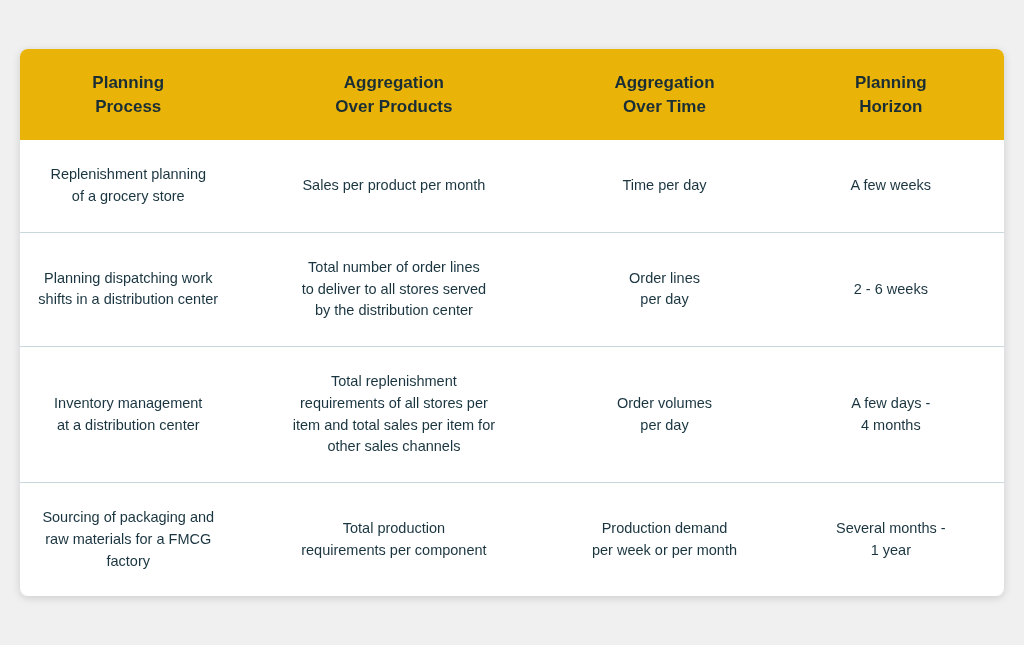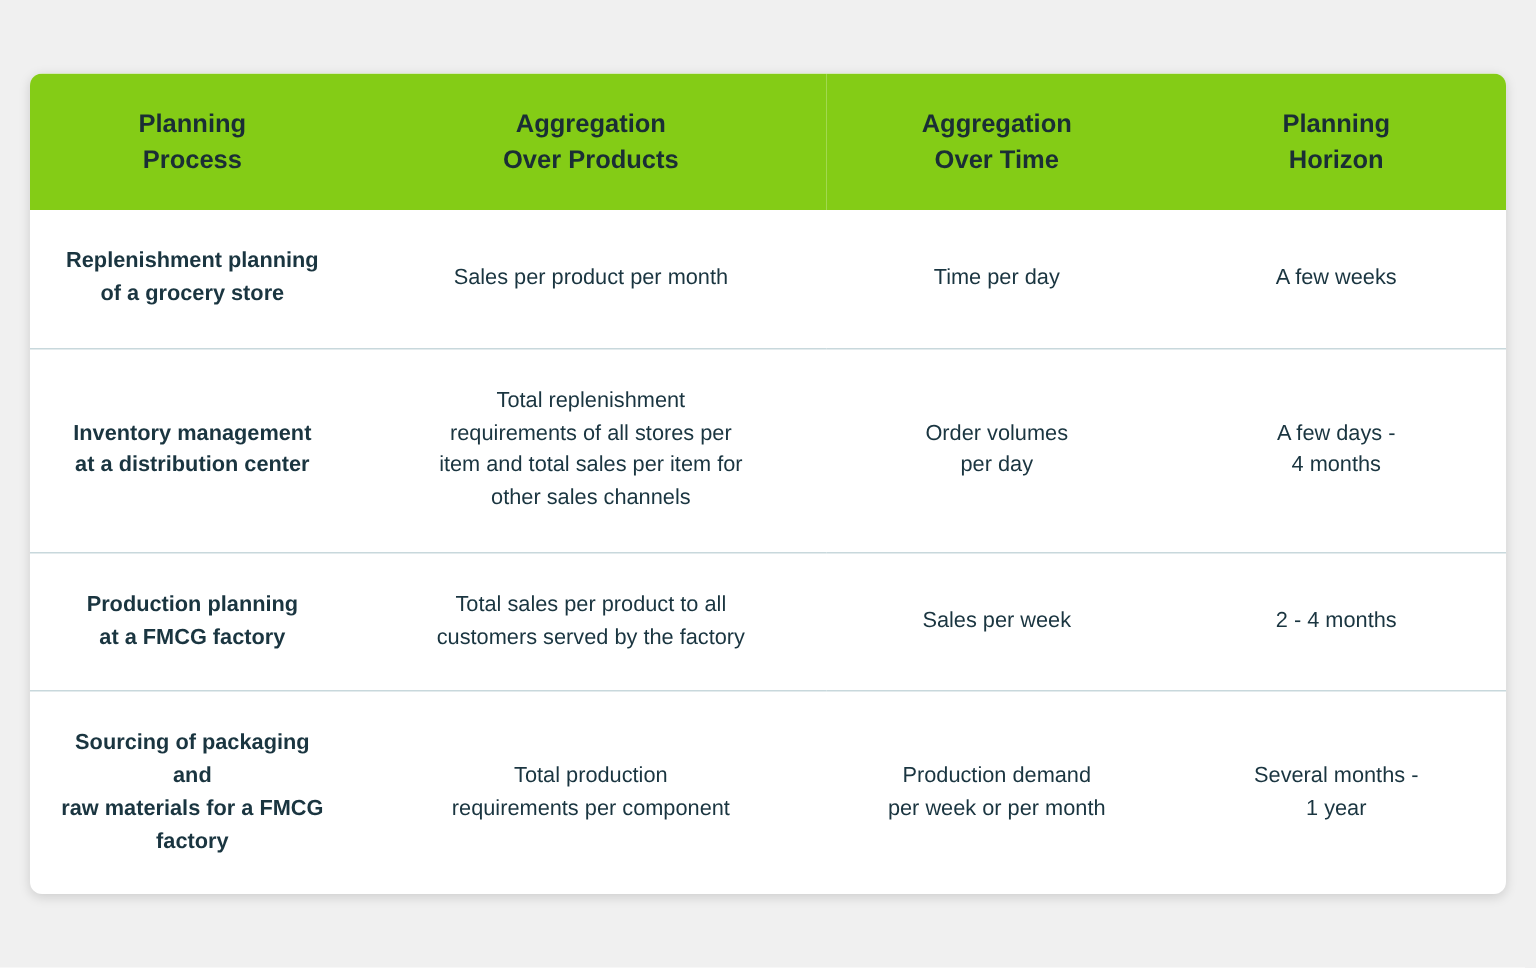--- a/index.html
+++ b/index.html
@@ -25,21 +25,21 @@
       width: 1000px;
       box-shadow: 0 2px 8px rgba(0,0,0,0.15);
     }
 
     table {
       width: 100%;
       border-collapse: collapse;
     }
 
     thead tr {
-      background-color: #84cc16;
+      background-color: #eab308;
     }
 
     thead th {
       padding: 22px 16px;
       text-align: center;
       font-weight: bold;
       font-size: 17px;
       color: #1a2e35;
       line-height: 1.4;
     }
@@ -56,21 +56,20 @@
       padding: 24px 16px;
       text-align: center;
       font-size: 14.5px;
       color: #1a3540;
       line-height: 1.5;
       vertical-align: middle;
     }
 
     tbody td:first-child {
       font-style: normal;
-      font-weight: bold;
     }
 
     col.col1 { width: 22%; }
     col.col2 { width: 32%; }
     col.col3 { width: 23%; }
     col.col4 { width: 23%; }
   </style>
 </head>
 <body>
 
@@ -91,30 +90,30 @@
       </tr>
     </thead>
     <tbody id="table-body">
     <tr>
           <td>Replenishment planning<br>of a grocery store</td>
           <td>Sales per product per month</td>
           <td>Time per day</td>
           <td>A few weeks</td>
         </tr>
         <tr>
+          <td>Planning dispatching work<br>shifts in a distribution center</td>
+          <td>Total number of order lines<br>to deliver to all stores served<br>by the distribution center</td>
+          <td>Order lines<br>per day</td>
+          <td>2 - 6 weeks</td>
+        </tr>
+        <tr>
           <td>Inventory management<br>at a distribution center</td>
           <td>Total replenishment<br>requirements of all stores per<br>item and total sales per item for<br>other sales channels</td>
           <td>Order volumes<br>per day</td>
           <td>A few days -<br>4 months</td>
-        </tr>
-        <tr>
-          <td>Production planning<br>at a FMCG factory</td>
-          <td>Total sales per product to all<br>customers served by the factory</td>
-          <td>Sales per week</td>
-          <td>2 - 4 months</td>
         </tr>
         <tr>
           <td>Sourcing of packaging and<br>raw materials for a FMCG factory</td>
           <td>Total production<br>requirements per component</td>
           <td>Production demand<br>per week or per month</td>
           <td>Several months -<br>1 year</td>
         </tr>
       </tbody>
   </table>
 </div>

